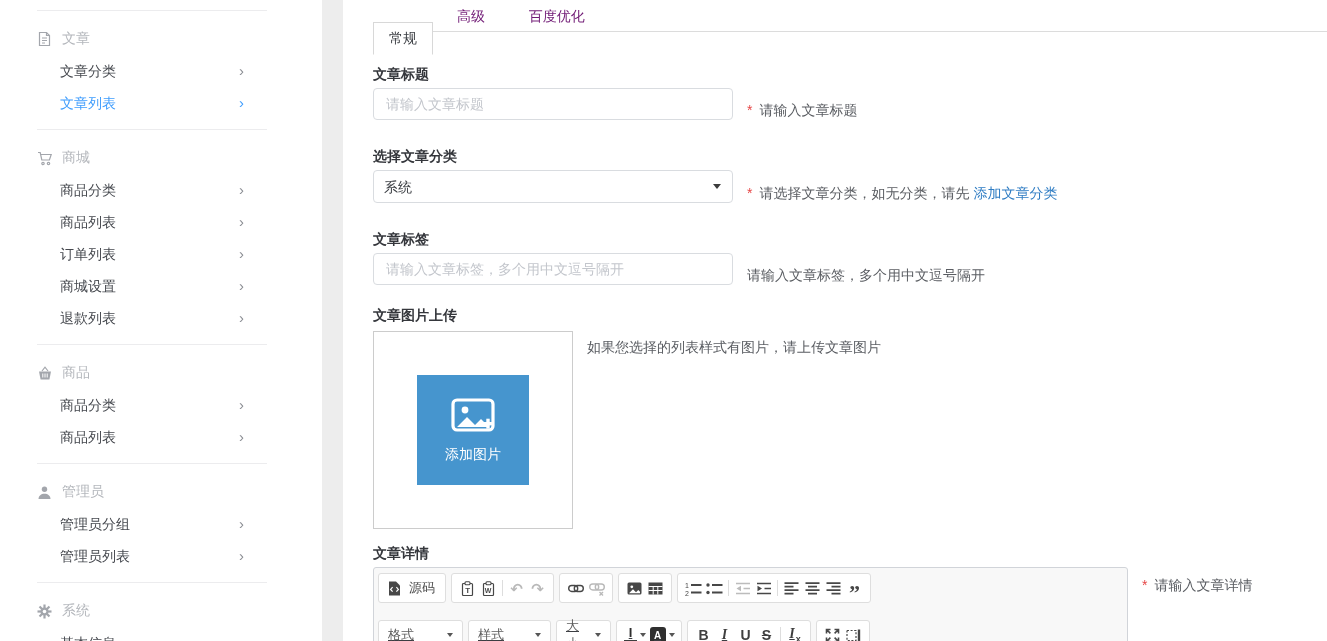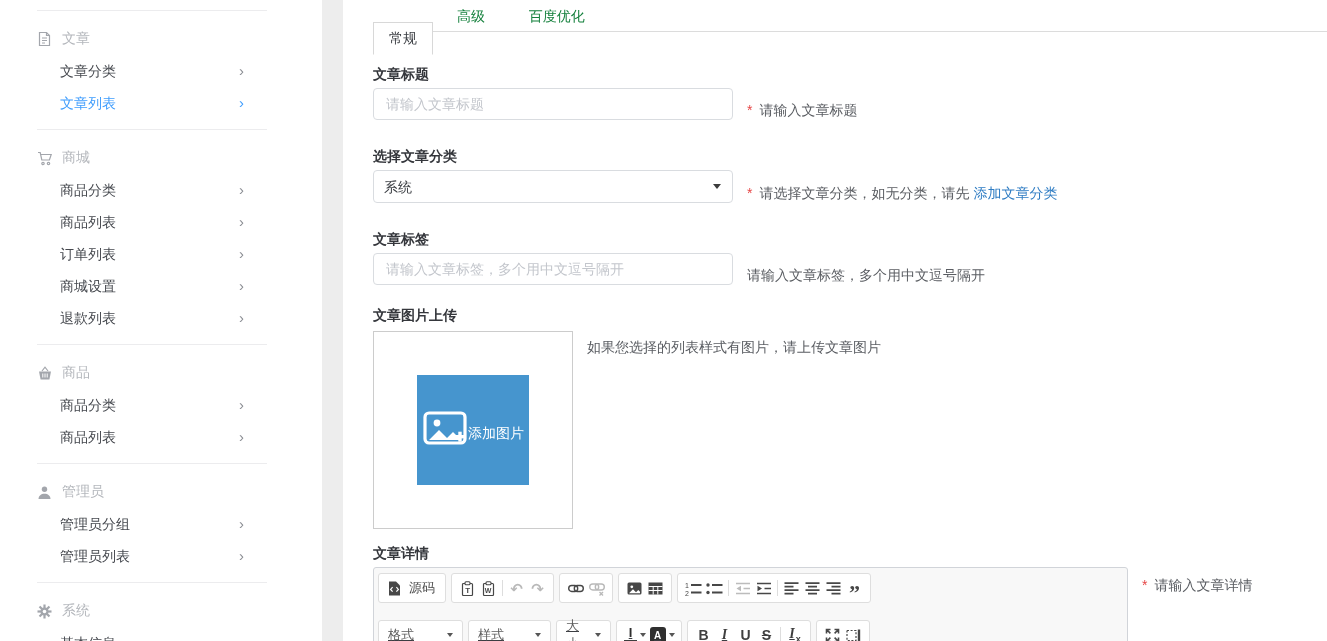--- a/index.html
+++ b/index.html
@@ -20,41 +20,41 @@
   .side-item.active, .side-item.active .chev { color:#3f9dfd; }
 
   .gapstrip { position:absolute; left:322px; top:0; width:21px; height:641px; background:#ededed; }
 
   
   .main { position:absolute; left:343px; top:0; width:984px; height:641px; background:#fff; padding-left:30px; overflow:hidden; }
 
   .tabbar { position:relative; height:32px; border-bottom:1px solid #dcdcdc; }
   .tab { display:inline-block; height:32px; line-height:32px; padding:0 20px; vertical-align:top; }
   .tab.active { height:33px; line-height:31px; padding:0 15px; background:#fff; border:1px solid #d8d8d8; border-bottom:1px solid #fff; margin-bottom:-1px; position:relative; z-index:2; color:#3b3e43; cursor:default;margin-top:22px; }
-  .tab.link { color:#15803d; cursor:pointer; }
+  .tab.link { color:#701a75; cursor:pointer; }
 
   .flabel { font-weight:bold; color:#35373c; height:20px; line-height:20px; margin:26px 0 4px; }
   .flabel.first { margin-top:32px; }
   .frow { display:flex; align-items:flex-end; }
   .frow.top { align-items:flex-start; }
 
   input.text { width:360px; height:32px; border:1px solid #d9dce0; border-radius:4px; padding:0 12px; font-size:14px; color:#3b3d42; outline:none; font-family:inherit; background:#fff; }
   input.text::placeholder { color:#c3c6cc; }
 
   .selwrap { position:relative; width:360px; }
   .selwrap select { width:100%; height:33px; border:1px solid #d9dce0; border-radius:4px; padding:0 10px; font-size:14px; color:#3a3d42; background:#fff; appearance:none; -webkit-appearance:none; -moz-appearance:none; outline:none; font-family:inherit; }
   .selcaret { position:absolute; right:12px; top:14px; width:0; height:0; border-left:4px solid transparent; border-right:4px solid transparent; border-top:5px solid #3c3c3c; pointer-events:none; }
 
   .hint { margin-left:14px; color:#5a5d62; white-space:nowrap; }
   .req { color:#e64545; margin-right:7px; }
   .hint .hlink { color:#2e7cc3; cursor:pointer; margin-left:4px; }
 
   .upload-row { display:flex; align-items:flex-start; margin-top:6px; }
   .upload-box { width:200px; height:198px; border:1px solid #ccc; background:#fff; display:flex; align-items:center; justify-content:center; }
-  .add-img-btn { width:112px; height:110px; background:#4695ce; color:#fff; display:flex; flex-direction:row; align-items:center; justify-content:center; cursor:pointer; }
+  .add-img-btn { width:112px; height:110px; background:#4695ce; color:#fff; display:flex; flex-direction:column; align-items:center; justify-content:center; cursor:pointer; }
   .add-img-btn .ailabel { margin-top:7px; font-size:14px; }
   .upload-row .hint { padding-top:8px; }
 
   .editor-row { display:flex; align-items:flex-start; margin-top:4px; }
   .editor { width:755px; height:151px; background:#f8f8f8; border:1px solid #d1d4d9; border-radius:3px; }
   .tb-row { display:flex; gap:5px; padding:5px 6px 0 4px; }
   .pill { display:flex; align-items:center; background:#fff; border:1px solid #dedede; border-radius:3px; height:30px; padding:0 5px; }
   .tbi { min-width:21px; height:26px; display:flex; align-items:center; justify-content:center; cursor:pointer; padding:0 1px; }
   .tbi svg { display:block; }
   .tbsep { width:1px; height:16px; background:#ddd; margin:0 3px; }

